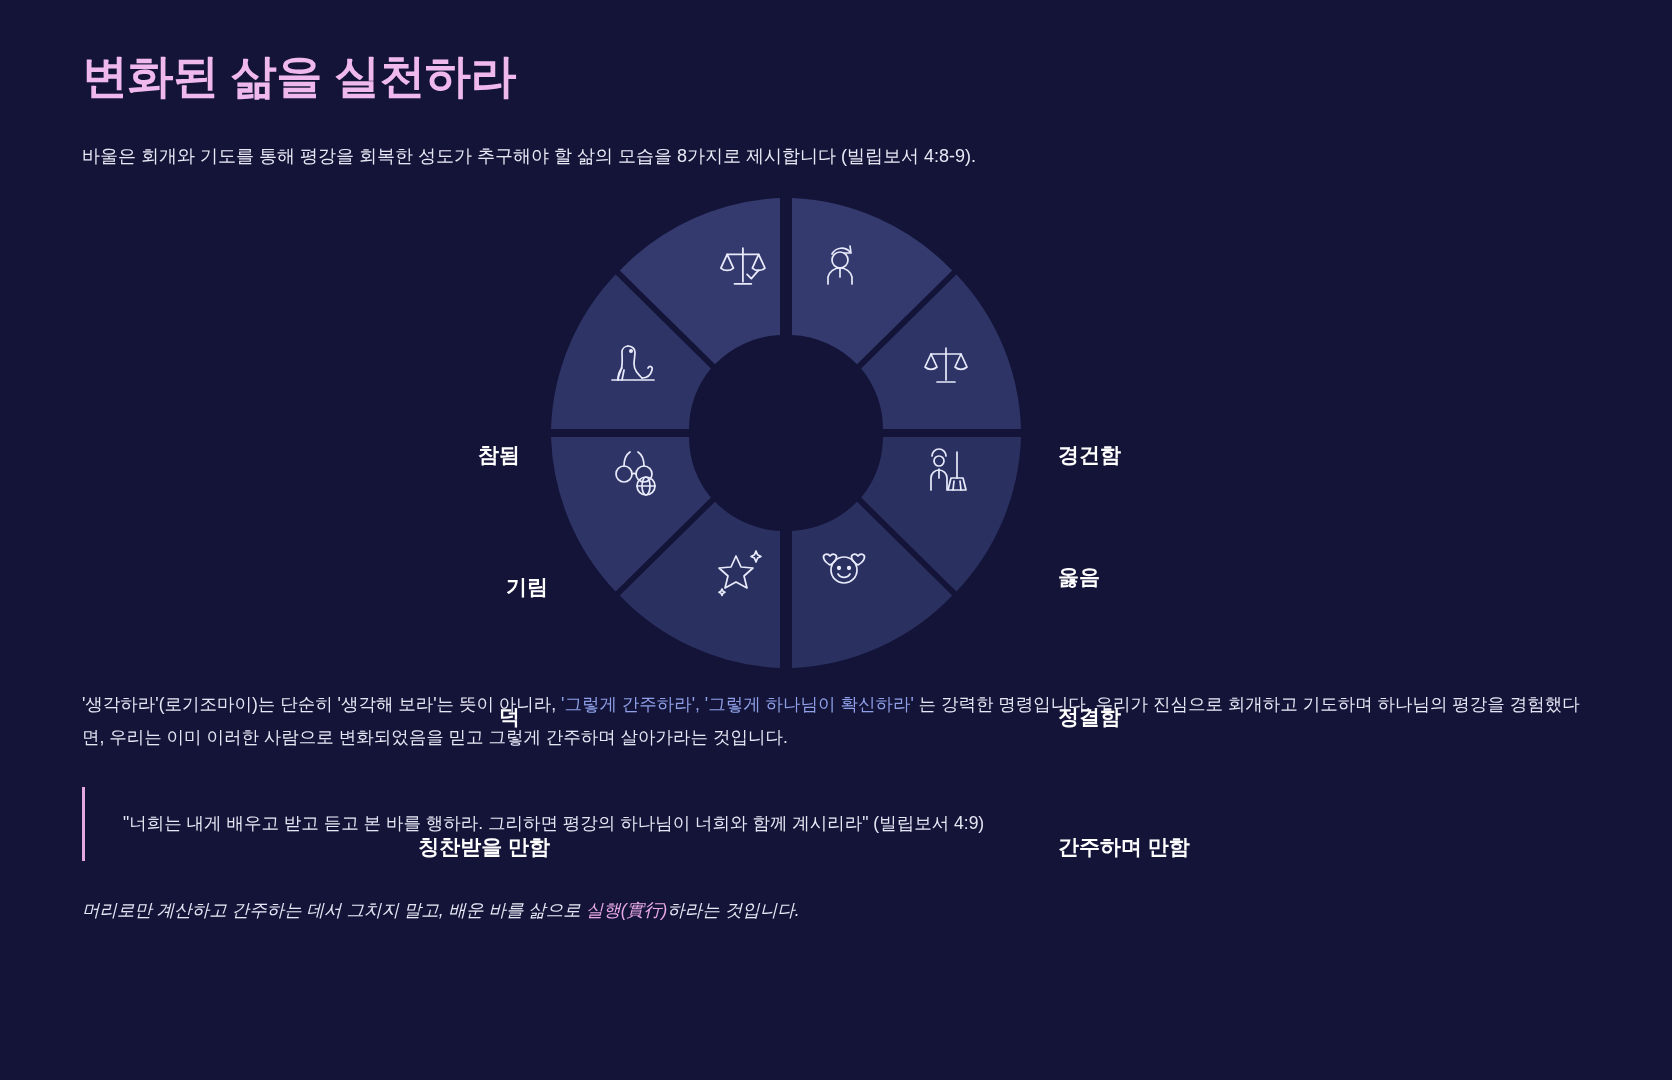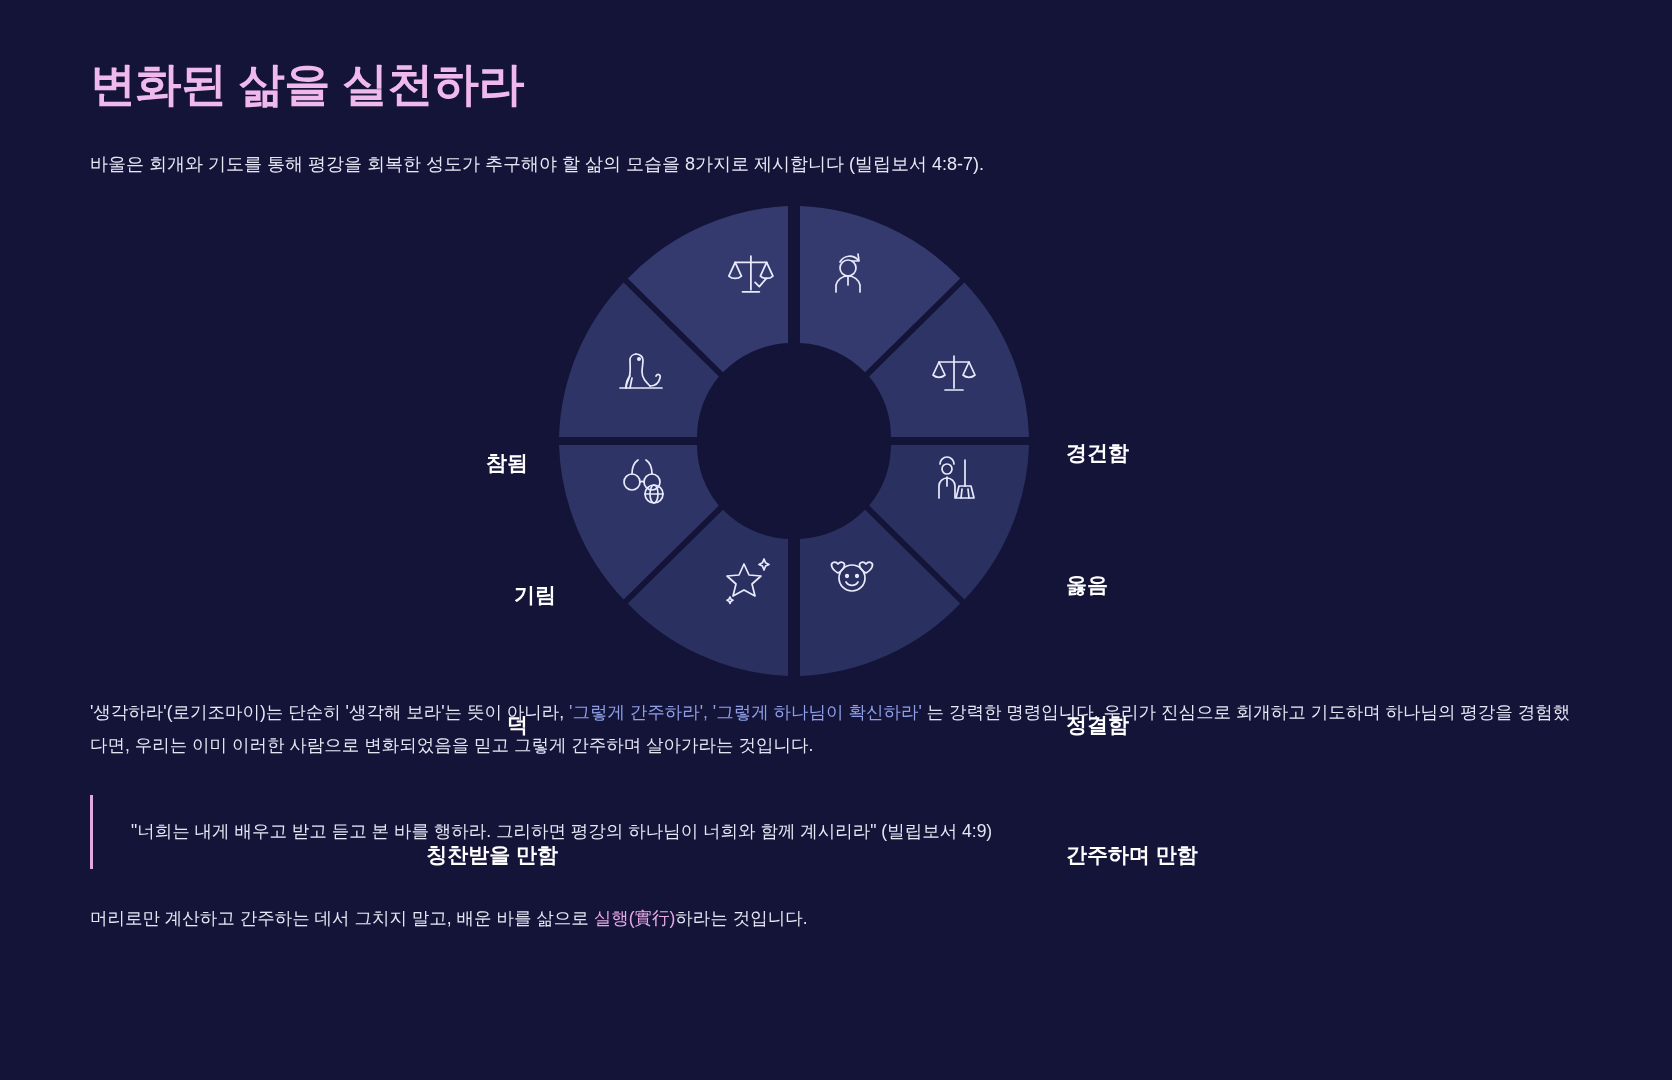--- a/index.html
+++ b/index.html
@@ -13,21 +13,21 @@
     font-family: "Liberation Sans", "DejaVu Sans", sans-serif;
   }
   body {
     position: relative;
     overflow-x: hidden;
   }
   .page {
     width: 1672px;
     min-height: 1080px;
     background: #141439;
-    padding: 8px;
+    padding: 0;
     position: relative;
   }
 
   
   .page-title {
     color: #f0b9ee;
     font-size: 46px;
     font-weight: 700;
     letter-spacing: -0.5px;
     margin: 0;
@@ -83,21 +83,21 @@
     white-space: nowrap;
     line-height: 1;
   }
   .wheel-label.left  { text-align: center; transform: translate(-100%, -50%); }
   .wheel-label.right { text-align: left;  transform: translate(0, -50%); }
 
   .lbl-truth      { left: 520px;  top: 266px; }
   .lbl-honor      { left: 548px;  top: 398px; }
   .lbl-virtue     { left: 520px;  top: 528px; }
   .lbl-praise     { left: 550px;  top: 658px; }
-  .lbl-reverence  { left: 1058px; top: 256px; }
+  .lbl-reverence  { left: 1058px; top: 266px; }
   .lbl-right      { left: 1058px; top: 388px; }
   .lbl-pure       { left: 1058px; top: 528px; }
   .lbl-lovely     { left: 1058px; top: 658px; }
 
   
   .body-copy {
     color: #e6e7f4;
     font-size: 17.5px;
     line-height: 1.85;
     margin: 0;
@@ -120,31 +120,32 @@
     display: flex;
     align-items: center;
   }
 
   .closing {
     color: #e6e7f4;
     font-size: 17.5px;
     line-height: 1.8;
     margin: 0;
     padding: 34px 0 60px 82px;
+    font-style: italic;
   }
   .closing .accent { color: #e7a9e4; }
 </style>
 </head>
 <body>
 
 <div class="page">
 
   <h1 class="page-title">변화된 삶을 실천하라</h1>
 
-  <p class="lede">바울은 회개와 기도를 통해 평강을 회복한 성도가 추구해야 할 삶의 모습을 8가지로 제시합니다 (빌립보서 4:8-7).</p>
+  <p class="lede">바울은 회개와 기도를 통해 평강을 회복한 성도가 추구해야 할 삶의 모습을 8가지로 제시합니다 (빌립보서 4:8-9).</p>
 
   <div class="wheel-block">
 
     <div class="wheel-stage">
       <svg class="wheel-svg" viewBox="0 0 500 490">
         <defs>
           
         </defs>
 
         <g>

